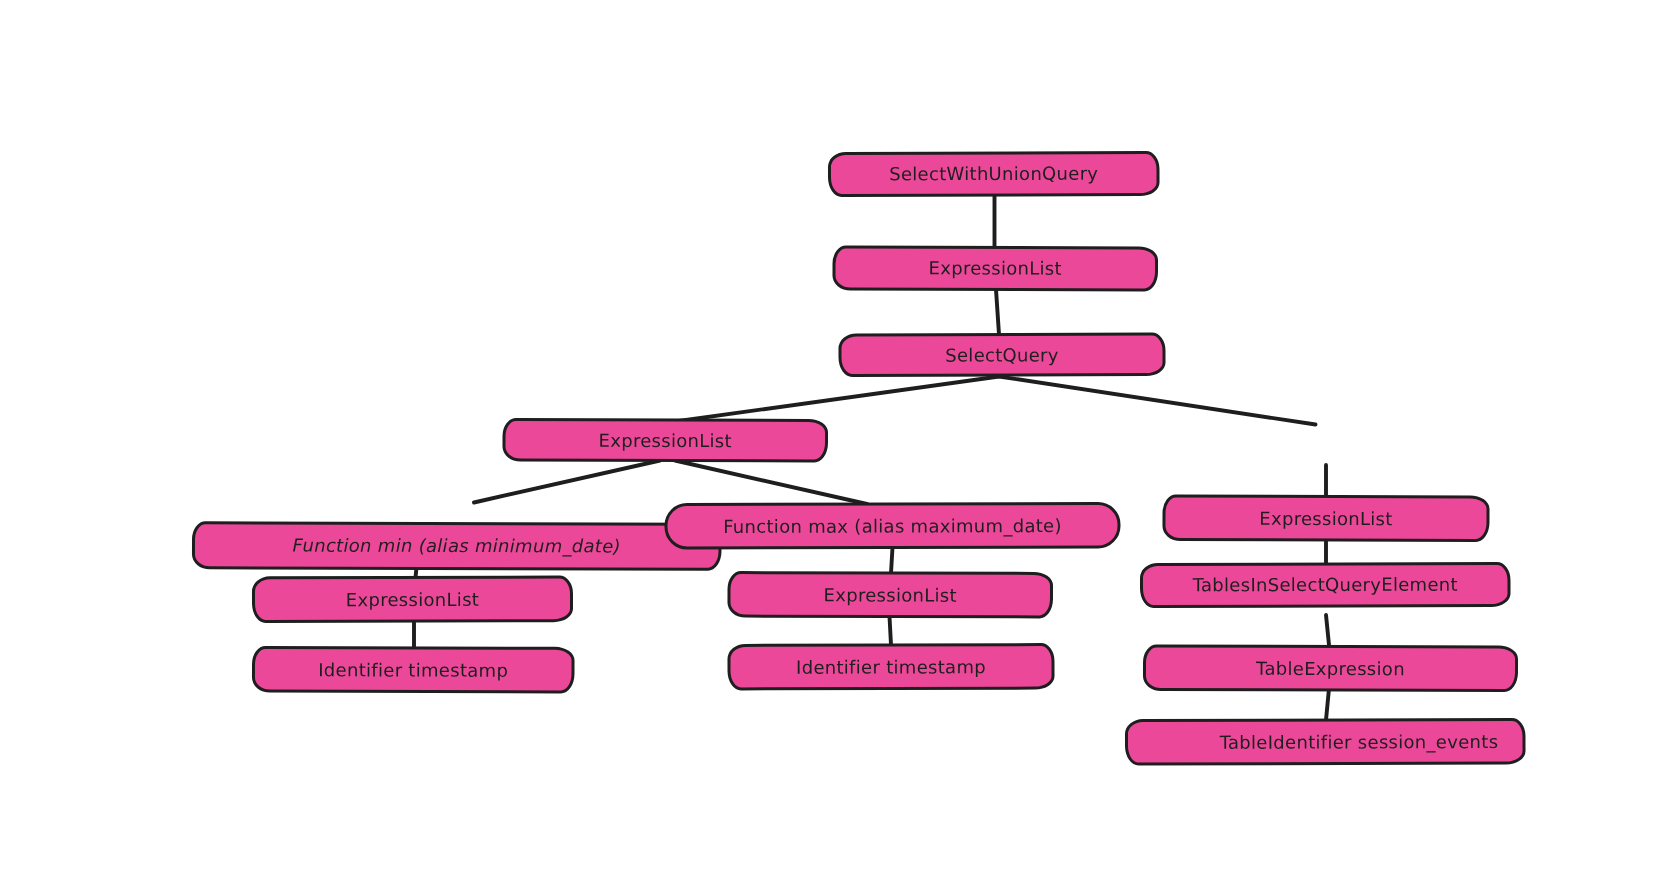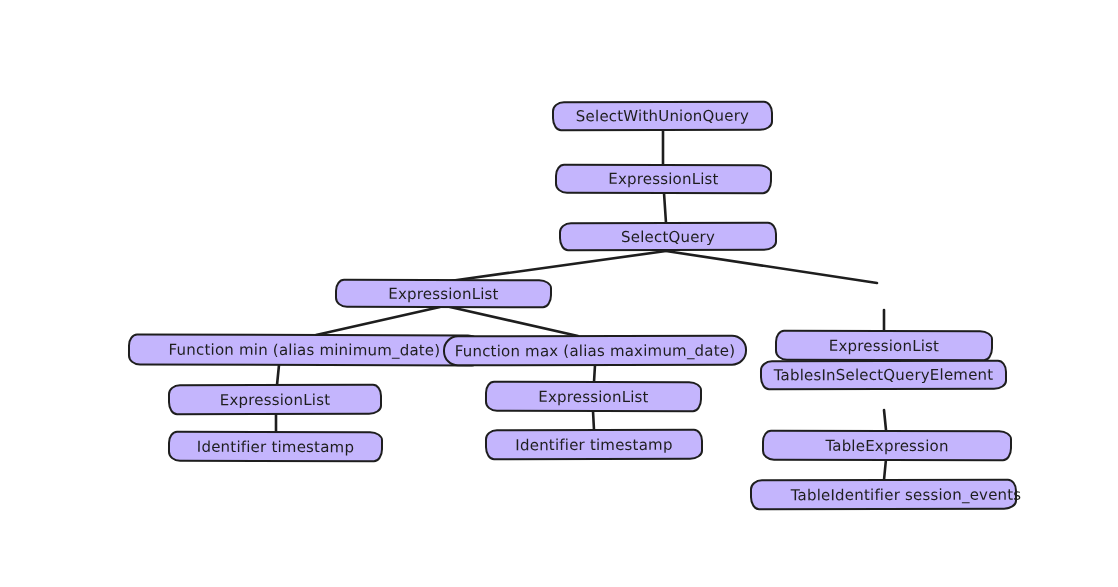--- a/index.html
+++ b/index.html
@@ -23,46 +23,46 @@
     height: 587px;
   }
   .edges line {
     stroke: #1e1e1e;
     stroke-width: 2.6;
     stroke-linecap: round;
   }
   .node {
     position: absolute;
     box-sizing: border-box;
-    background: #c4b5fd;
+    background: #ec4899;
     border: 2.5px solid #1e1e1e;
     display: flex;
     align-items: center;
     justify-content: center;
-    font-size: 15px;
+    font-size: 12px;
     color: #1e1e1e;
     white-space: nowrap;
     letter-spacing: 0.2px;
   }
   
   .rA { border-radius: 12px 9px 13px 9px / 10px 12px 9px 13px; transform: rotate(-0.15deg); }
   .rB { border-radius: 9px 13px 9px 12px / 12px 9px 13px 10px; transform: rotate(0.15deg); }
 
   
   .n0  { left: 552px; top: 101px; width: 221px; height: 30px; }
   .n1  { left: 555px; top: 164px; width: 217px; height: 30px; }
   .n2  { left: 559px; top: 222px; width: 218px; height: 29px; }
   .n3  { left: 335px; top: 279px; width: 217px; height: 29px; }
   .n4  { left: 775px; top: 281px; width: 218px; height: 30px; }
-  .n5  { left: 128px; top: 334px; width: 353px; height: 32px; }
+  .n5  { left: 128px; top: 348px; width: 353px; height: 32px; font-style: italic; }
   .n6  { left: 443px; top: 335px; width: 304px; height: 31px; border-radius: 15px; }
   .n7  { left: 775px; top: 330px; width: 218px; height: 31px; }
   .n8  { left: 168px; top: 384px; width: 214px; height: 31px; }
   .n9  { left: 485px; top: 381px; width: 217px; height: 31px; }
-  .n10 { left: 760px; top: 360px; width: 247px; height: 30px; }
+  .n10 { left: 760px; top: 375px; width: 247px; height: 30px; }
   .n11 { left: 168px; top: 431px; width: 215px; height: 31px; }
   .n12 { left: 485px; top: 429px; width: 218px; height: 31px; }
   .n13 { left: 762px; top: 430px; width: 250px; height: 31px; }
   .n14 { left: 750px; top: 479px; width: 267px; height: 31px; padding-left: 45px; }
 </style>
 </head>
 <body>
 
 <div class="canvas">
 

